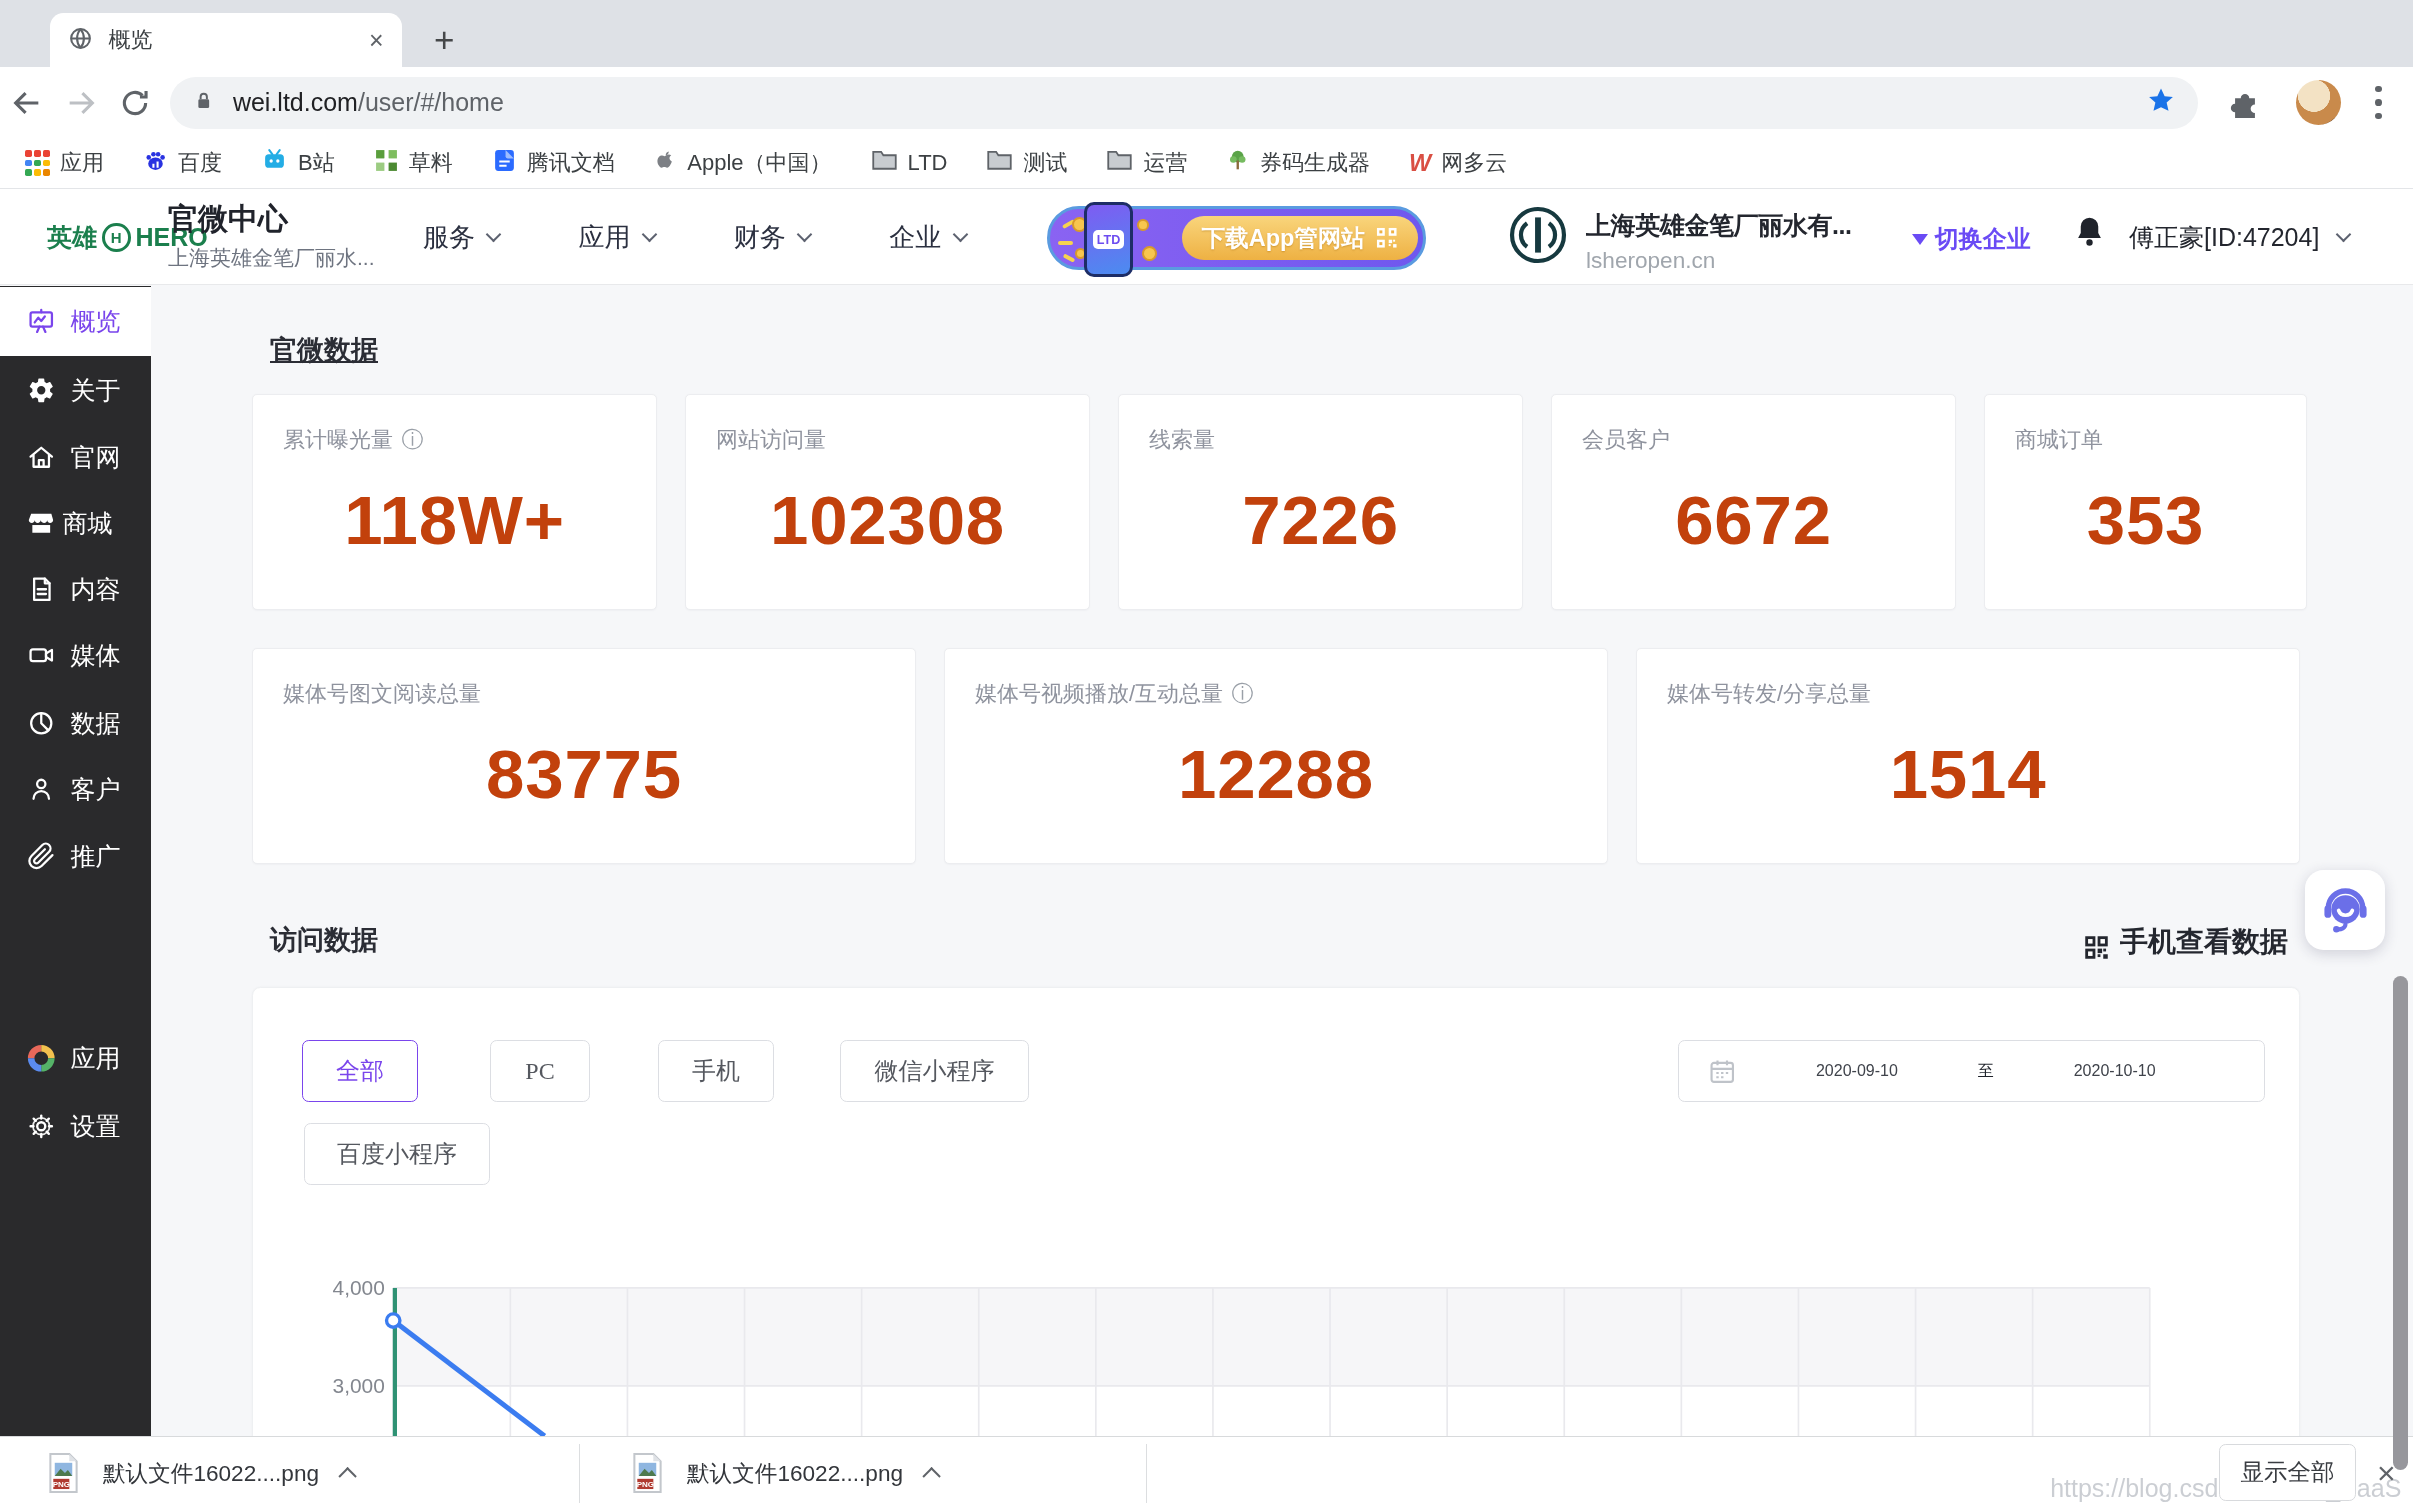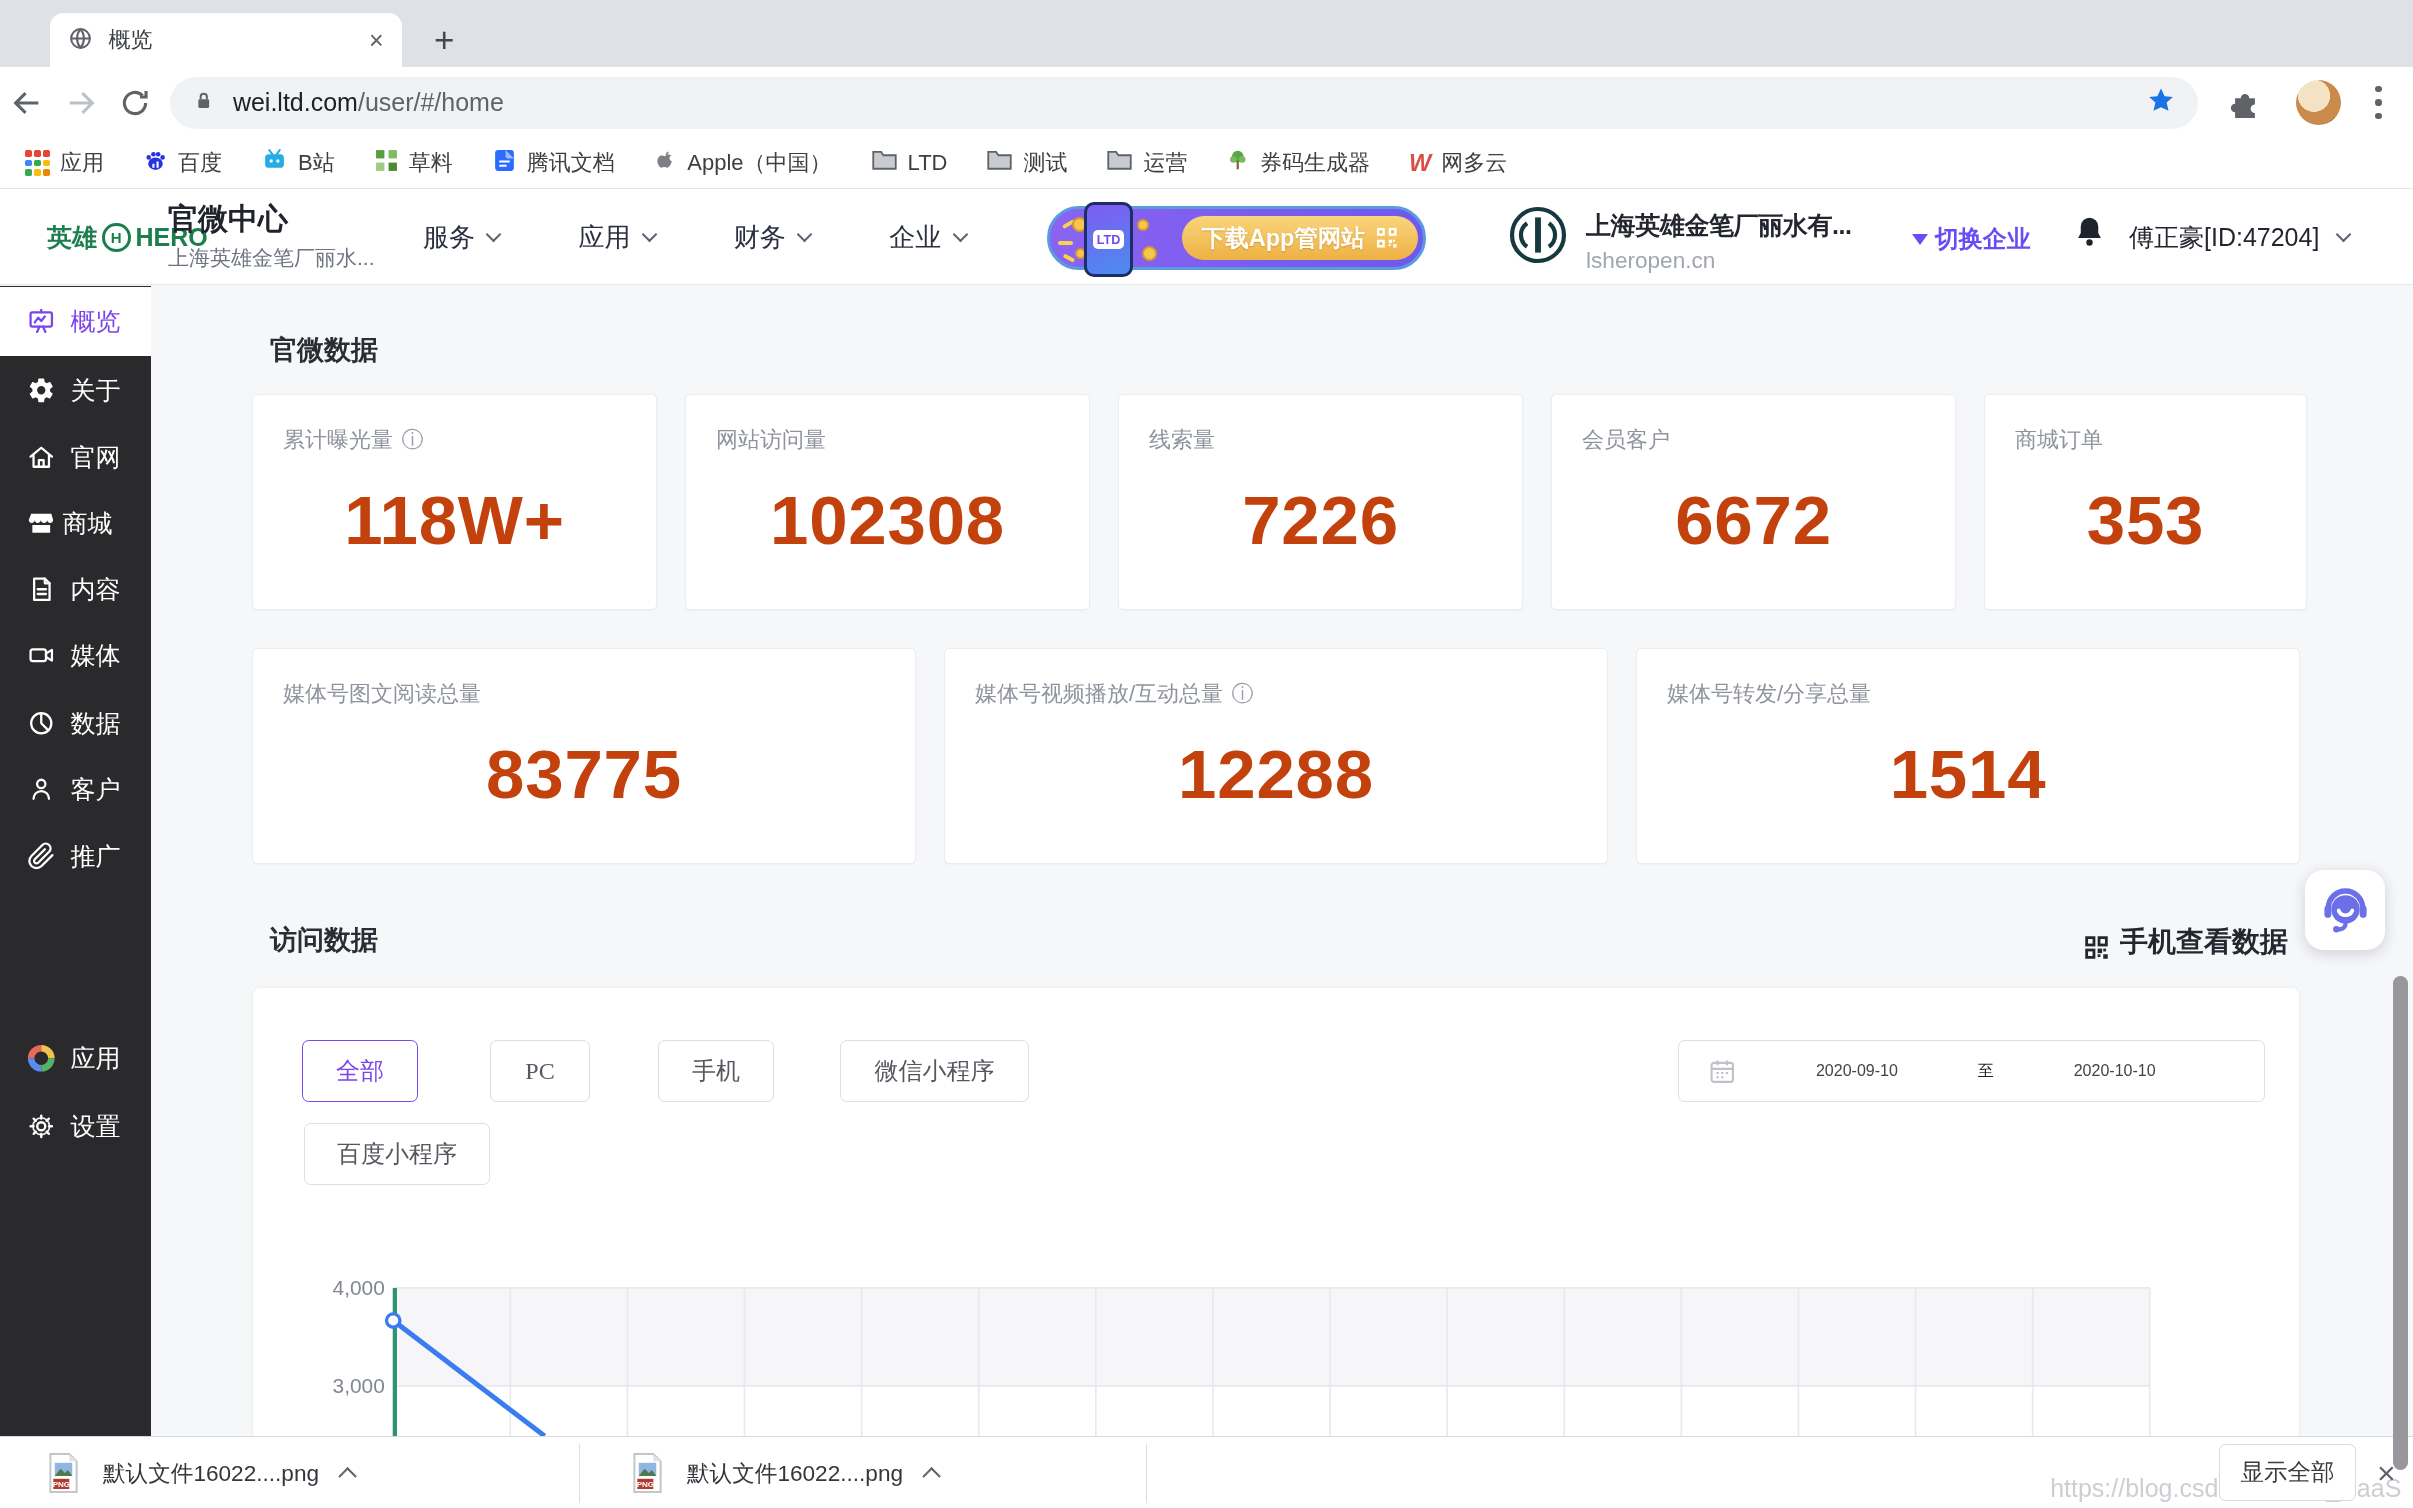--- a/index.html
+++ b/index.html
@@ -426,21 +426,21 @@
           <circle cx="12" cy="12" r="3.4"></circle>
           <path d="M18.5 12H21M16.6 16.6l1.8 1.8M12 18.5V21M7.4 16.6l-1.8 1.8M5.5 12H3M7.4 7.4L5.6 5.6M12 5.5V3M16.6 7.4l1.8-1.8"></path>
           <circle cx="12" cy="12" r="7" stroke-width="1.4" opacity="0.9"></circle>
         </svg>
       <span>设置</span>
     </div>
   </div>
 
   <div class="abs main-bg"></div>
 
-  <div class="abs sec-title" style="left:270px; top:332px;">官微数据</div>
+  <div class="abs sec-title" style="left:270px; top:332px;text-decoration:underline;">官微数据</div>
 
   <div class="abs cards-row" style="left:252px; top:394px;">
     <div class="card" style="width:405px;">
       <div class="card-label">
           <span>累计曝光量</span>
           <span class="info-i">ⓘ</span>
         </div>
       <div class="card-value">118W+</div>
     </div>
     <div class="card" style="width:405px;">

